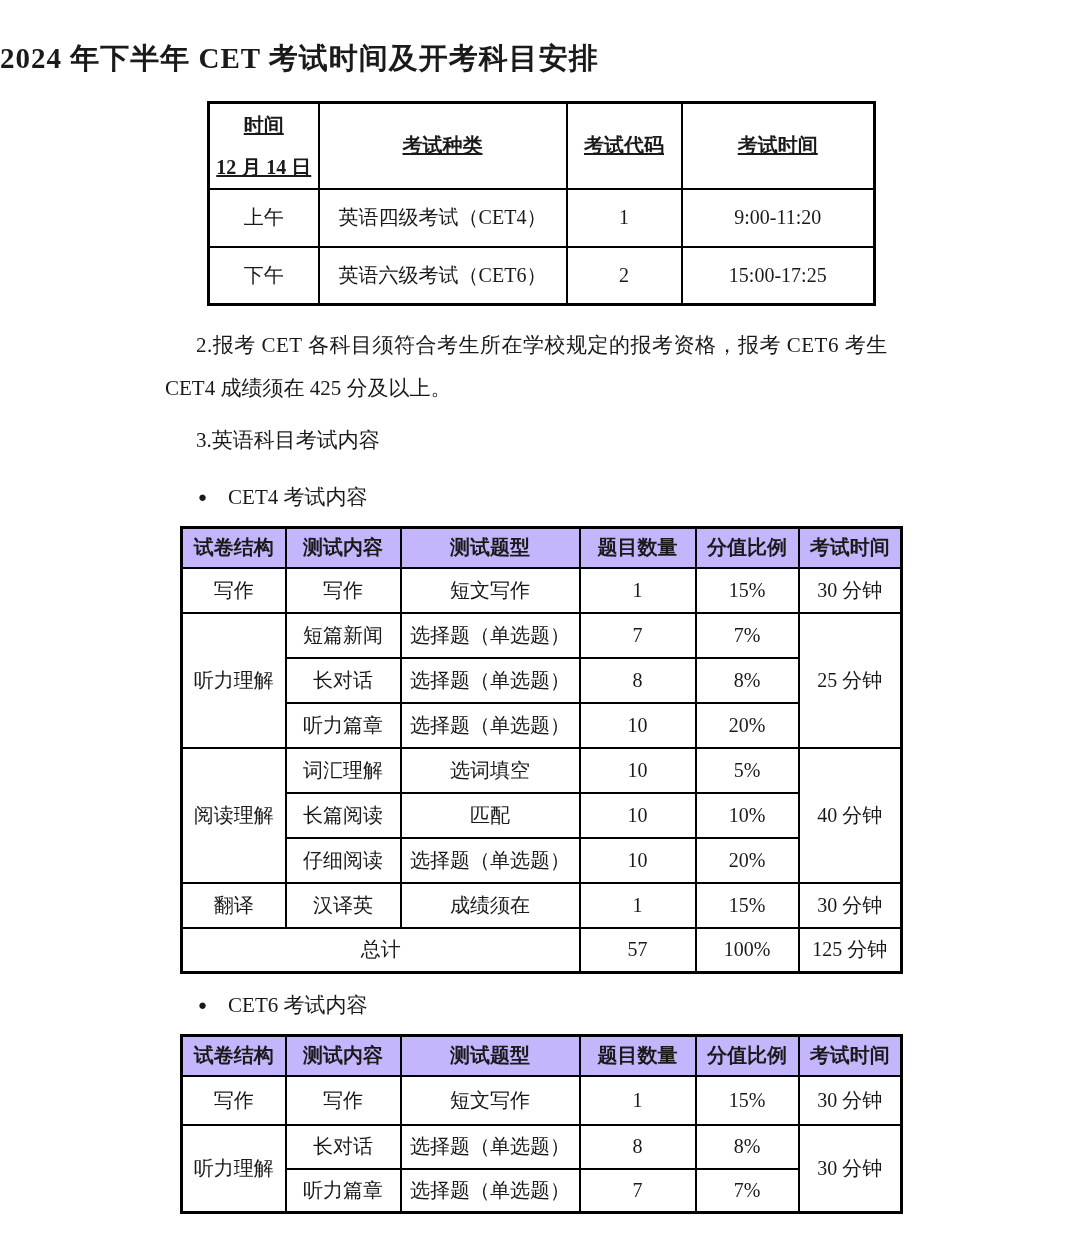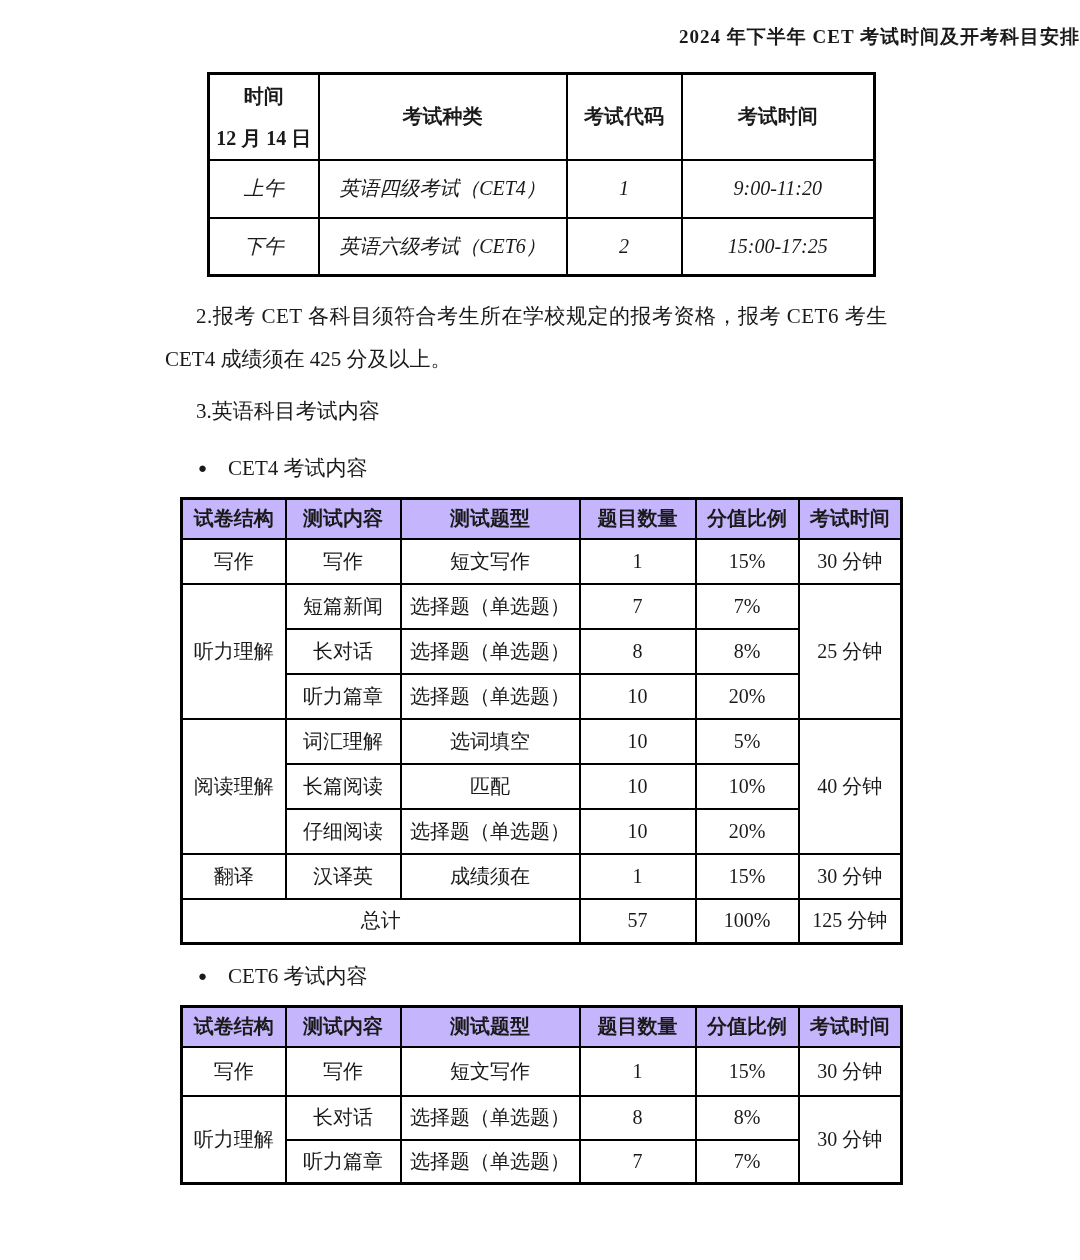--- a/index.html
+++ b/index.html
@@ -6,23 +6,23 @@
   html, body {
     width: 1080px; height: 1260px;
     background: #ffffff;
     color: #1a1a1a;
     font-family: "Liberation Serif", "DejaVu Serif", serif;
     overflow: hidden;
   }
   .page { width: 1080px; height: 1260px; position: relative; }
 
   .doc-title {
-    padding-top: 24px;
-    text-align: right;
-    font-size: 19px;
+    padding-top: 39px;
+    text-align: left;
+    font-size: 29px;
     font-weight: bold;
     letter-spacing: 1px;
   }
 
   .section-heading {
     font-size: 21px;
     line-height: 28px;
   }
   .s1 { margin: 36px 0 0 206px; letter-spacing: 2px; }
   .s3 { margin: 16px 4px 0 196px; }
@@ -34,23 +34,23 @@
     text-align: center;
     vertical-align: middle;
     font-size: 20px;
     padding: 0;
   }
   .schedule-table {
     margin: 22px 0 0 207px;
     width: 666px;
     border: 3px solid #000;
   }
-  .schedule-table th { font-weight: bold; }
+  .schedule-table th { font-weight: bold; text-decoration: underline; }
   .schedule-table .hdr-row th { height: 86px; }
-  .schedule-table .data-row td { height: 58px; font-style: italic; }
+  .schedule-table .data-row td { height: 58px; }
   .hdr-two-line div { line-height: 26px; }
   .hdr-two-line .line1 { margin-bottom: 16px; }
 
   
   .para2 {
     margin: 18px 0 0 165px;
     width: 737px;
     font-size: 21px;
   }
   .para2 .line { line-height: 43px; white-space: nowrap; }

